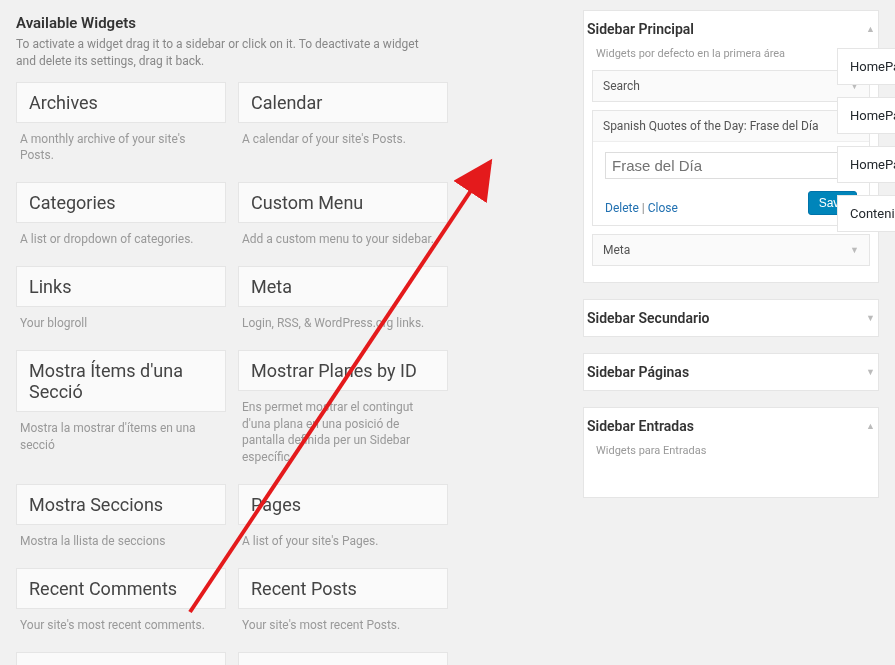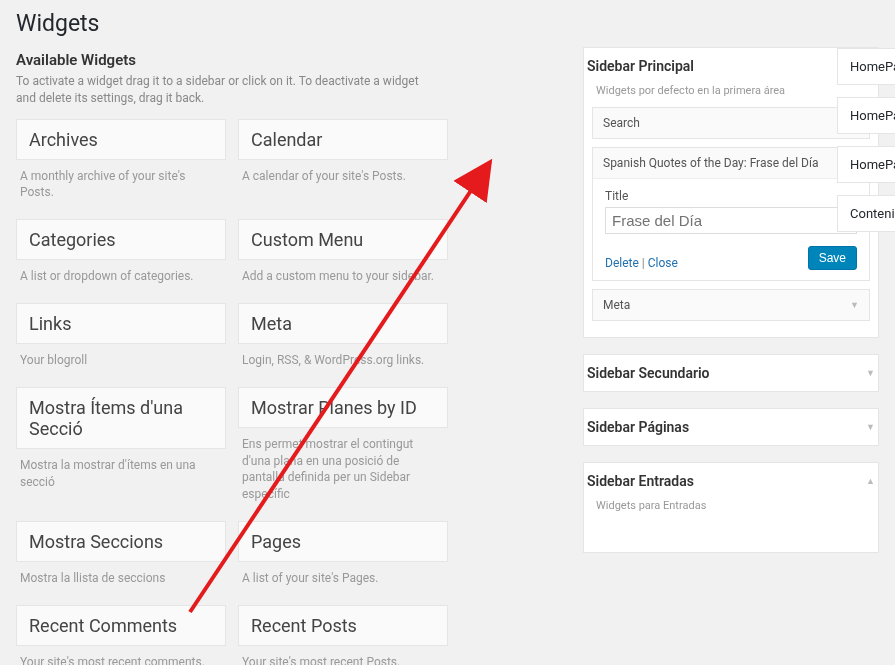--- a/index.html
+++ b/index.html
@@ -40,21 +40,20 @@
     .save-btn { background: #0085ba; border: 1px solid #0073aa; color: #fff; font-size: 12px; padding: 4px 10px; border-radius: 3px; cursor: pointer; }
 
     .tab-stub { background: #fff; border: 1px solid #e5e5e5; padding: 10px 12px; font-size: 13px; color: #23282d; margin-bottom: 12px; cursor: pointer; white-space: nowrap; overflow: hidden; }
 
     .arrow { position: absolute; pointer-events: none; left: 0; top: 0; }
   </style>
 </head>
 <body>
 
 <div class="wrap">
-  <h1>Widgets</h1>
 
   <div class="available">
     <div class="subhead">Available Widgets</div>
     <div class="subdesc">To activate a widget drag it to a sidebar or click on it. To deactivate a widget and delete its settings, drag it back.</div>
     <div class="avail-grid" id="avail-grid">
         <div class="avail-item">
           <div class="wbox">Archives</div>
           <div class="wdesc">A monthly archive of your site's Posts.</div>
         </div>
         <div class="avail-item">
@@ -126,21 +125,20 @@
         </div>
 
         <div class="widget-open">
           <div class="widget-open-head">
             <span>
               <span>Spanish Quotes of the Day</span><span class="light">: Frase del Día</span>
             </span>
             <span class="ctoggle">▼</span>
           </div>
           <div class="widget-open-body">
-            <label>Title</label>
             <input type="text" value="Frase del Día" style="">
             <div class="actions">
               <span class="links">
                 <a href="#">Delete</a> | <a href="#">Close</a>
               </span>
               <button class="save-btn">Save</button>
             </div>
           </div>
         </div>
 

